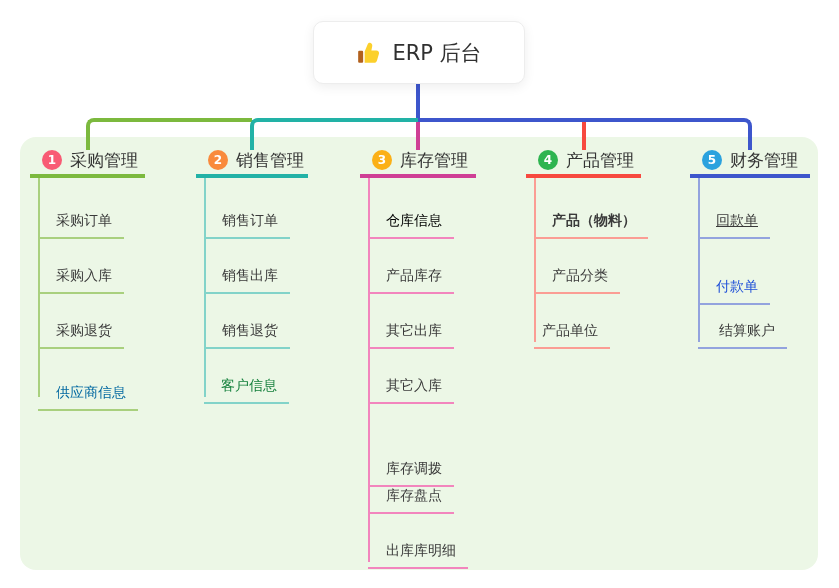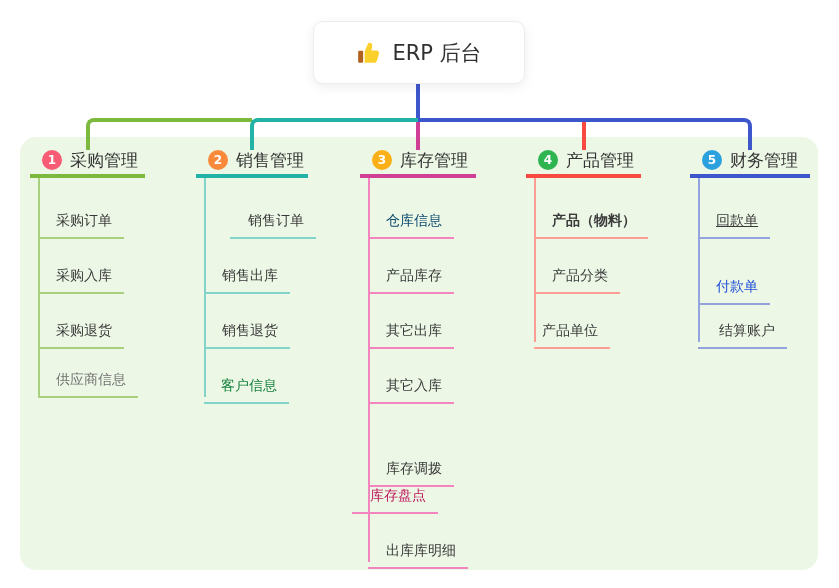--- a/index.html
+++ b/index.html
@@ -63,41 +63,41 @@
       <div class="seg" style="left: 416px; top: 122px; width: 4px; height: 28px; background: rgb(207, 63, 149);"></div>
       <div class="seg" style="left: 581.5px; top: 122px; width: 4px; height: 28px; background: rgb(247, 73, 63);"></div>
       <div class="branch-title" style="left: 30px; top: 146px; width: 115px; border-bottom: 4px solid rgb(124, 185, 62); color: rgb(51, 51, 51);">
         <span class="badge" style="background: rgb(248, 91, 116);">1</span>
         <span>采购管理</span>
       </div>
       <div class="spine" style="left: 38px; top: 178px; height: 219px; background: rgb(169, 208, 126);"></div>
       <div class="child" style="left: 38px; top: 204px; border-bottom: 2px solid rgb(169, 208, 126); color: rgb(58, 58, 58);">采购订单</div>
       <div class="child" style="left: 38px; top: 259px; border-bottom: 2px solid rgb(169, 208, 126); color: rgb(58, 58, 58);">采购入库</div>
       <div class="child" style="left: 38px; top: 314px; border-bottom: 2px solid rgb(169, 208, 126); color: rgb(58, 58, 58);">采购退货</div>
-      <div class="child" style="left: 38px; top: 363px; border-bottom: 2px solid rgb(169, 208, 126); color: #737373;">供应商信息</div>
+      <div class="child" style="left: 38px; top: 376px; border-bottom: 2px solid rgb(169, 208, 126); color: #0369a1;">供应商信息</div>
       <div class="branch-title" style="left: 196px; top: 146px; width: 112px; border-bottom: 4px solid rgb(34, 178, 166); color: rgb(51, 51, 51);">
         <span class="badge" style="background: rgb(249, 138, 60);">2</span>
         <span>销售管理</span>
       </div>
       <div class="spine" style="left: 204px; top: 178px; height: 219px; background: rgb(130, 211, 201);"></div>
-      <div class="child" style="left: 204px; top: 204px; border-bottom: 2px solid rgb(130, 211, 201); color: rgb(58, 58, 58); margin-left: 26px;">销售订单</div>
+      <div class="child" style="left: 204px; top: 204px; border-bottom: 2px solid rgb(130, 211, 201); color: rgb(58, 58, 58);">销售订单</div>
       <div class="child" style="left: 204px; top: 259px; border-bottom: 2px solid rgb(130, 211, 201); color: rgb(58, 58, 58);">销售出库</div>
       <div class="child" style="left: 204px; top: 314px; border-bottom: 2px solid rgb(130, 211, 201); color: rgb(58, 58, 58);">销售退货</div>
       <div class="child" style="left: 204px; top: 369px; border-bottom: 2px solid rgb(130, 211, 201); color: #15803d; padding-left: 17px;">客户信息</div>
       <div class="branch-title" style="left: 360px; top: 146px; width: 116px; border-bottom: 4px solid rgb(207, 63, 149); color: rgb(51, 51, 51);">
         <span class="badge" style="background: rgb(251, 176, 23);">3</span>
         <span>库存管理</span>
       </div>
       <div class="spine" style="left: 368px; top: 178px; height: 384px; background: rgb(242, 133, 189);"></div>
-      <div class="child" style="left: 368px; top: 204px; border-bottom: 2px solid rgb(242, 133, 189); color: #0c4a6e;">仓库信息</div>
+      <div class="child" style="left: 368px; top: 204px; border-bottom: 2px solid rgb(242, 133, 189); color: #000000;">仓库信息</div>
       <div class="child" style="left: 368px; top: 259px; border-bottom: 2px solid rgb(242, 133, 189); color: rgb(58, 58, 58);">产品库存</div>
       <div class="child" style="left: 368px; top: 314px; border-bottom: 2px solid rgb(242, 133, 189); color: rgb(58, 58, 58);">其它出库</div>
       <div class="child" style="left: 368px; top: 369px; border-bottom: 2px solid rgb(242, 133, 189); color: rgb(58, 58, 58);">其它入库</div>
       <div class="child" style="left: 368px; top: 424px; border-bottom: 2px solid rgb(242, 133, 189); color: rgb(58, 58, 58); margin-top: 28px;">库存调拨</div>
-      <div class="child" style="left: 352px; top: 479px; border-bottom: 2px solid rgb(242, 133, 189); color: #be185d;">库存盘点</div>
+      <div class="child" style="left: 368px; top: 479px; border-bottom: 2px solid rgb(242, 133, 189); color: #404040;">库存盘点</div>
       <div class="child" style="left: 368px; top: 534px; border-bottom: 2px solid rgb(242, 133, 189); color: rgb(58, 58, 58);">出库库明细</div>
       <div class="branch-title" style="left: 526px; top: 146px; width: 115px; border-bottom: 4px solid rgb(247, 73, 63); color: rgb(51, 51, 51);">
         <span class="badge" style="background: rgb(46, 180, 80);">4</span>
         <span>产品管理</span>
       </div>
       <div class="spine" style="left: 534px; top: 178px; height: 164px; background: rgb(251, 157, 148);"></div>
       <div class="child" style="left: 534px; top: 204px; border-bottom: 2px solid rgb(251, 157, 148); color: rgb(58, 58, 58); font-weight: bold;">产品（物料）</div>
       <div class="child" style="left: 534px; top: 259px; border-bottom: 2px solid rgb(251, 157, 148); color: rgb(58, 58, 58);">产品分类</div>
       <div class="child" style="left: 534px; top: 314px; border-bottom: 2px solid rgb(251, 157, 148); color: rgb(58, 58, 58); padding-left: 8px;">产品单位</div>
       <div class="branch-title" style="left: 690px; top: 146px; width: 120px; border-bottom: 4px solid rgb(61, 86, 204); color: rgb(51, 51, 51);">

